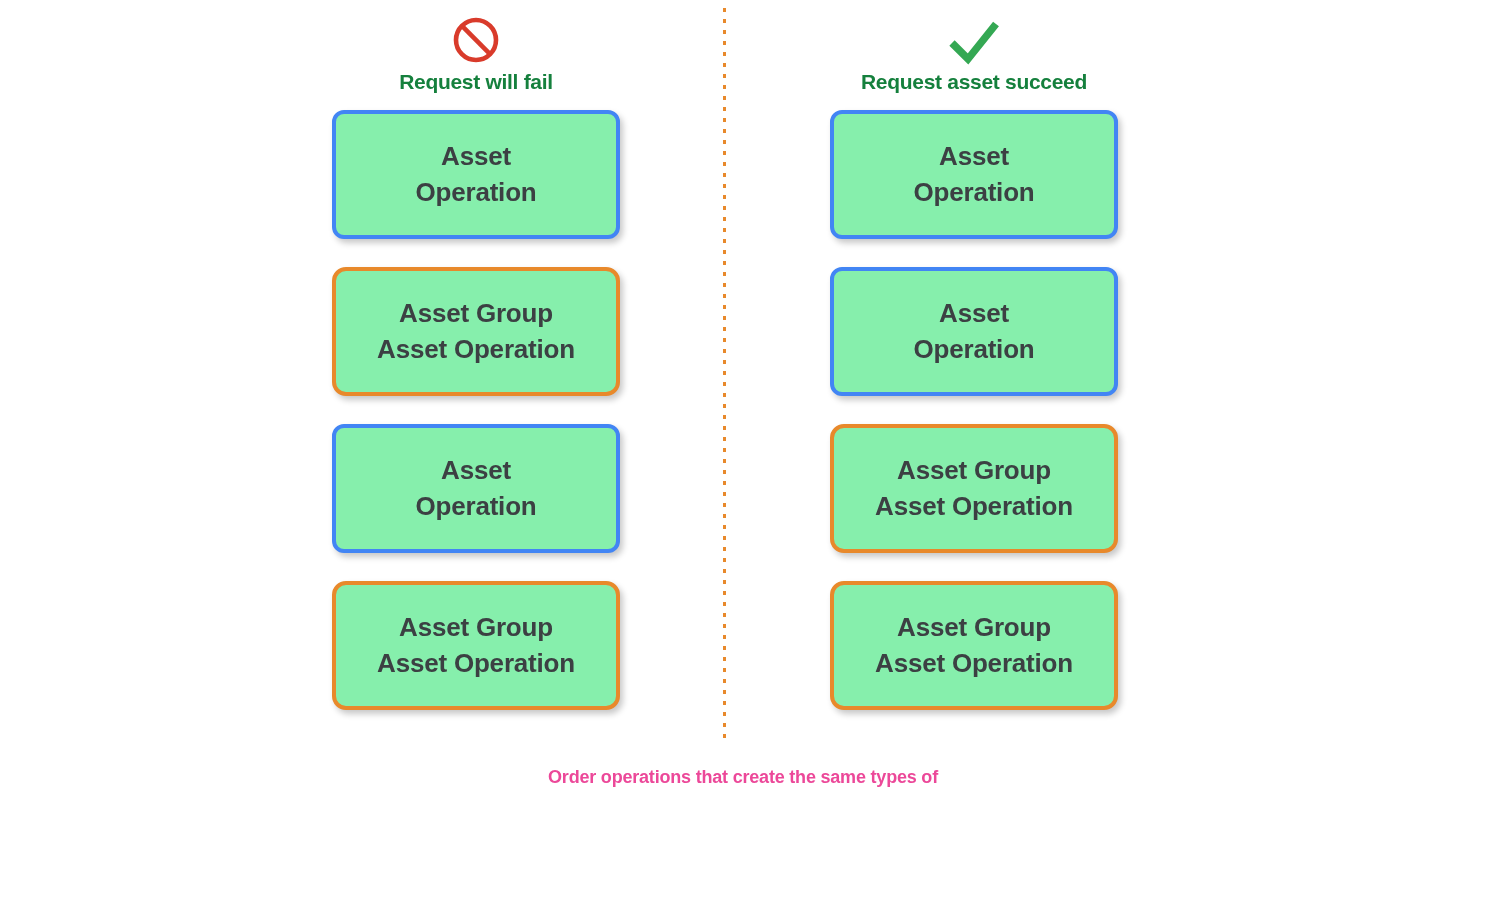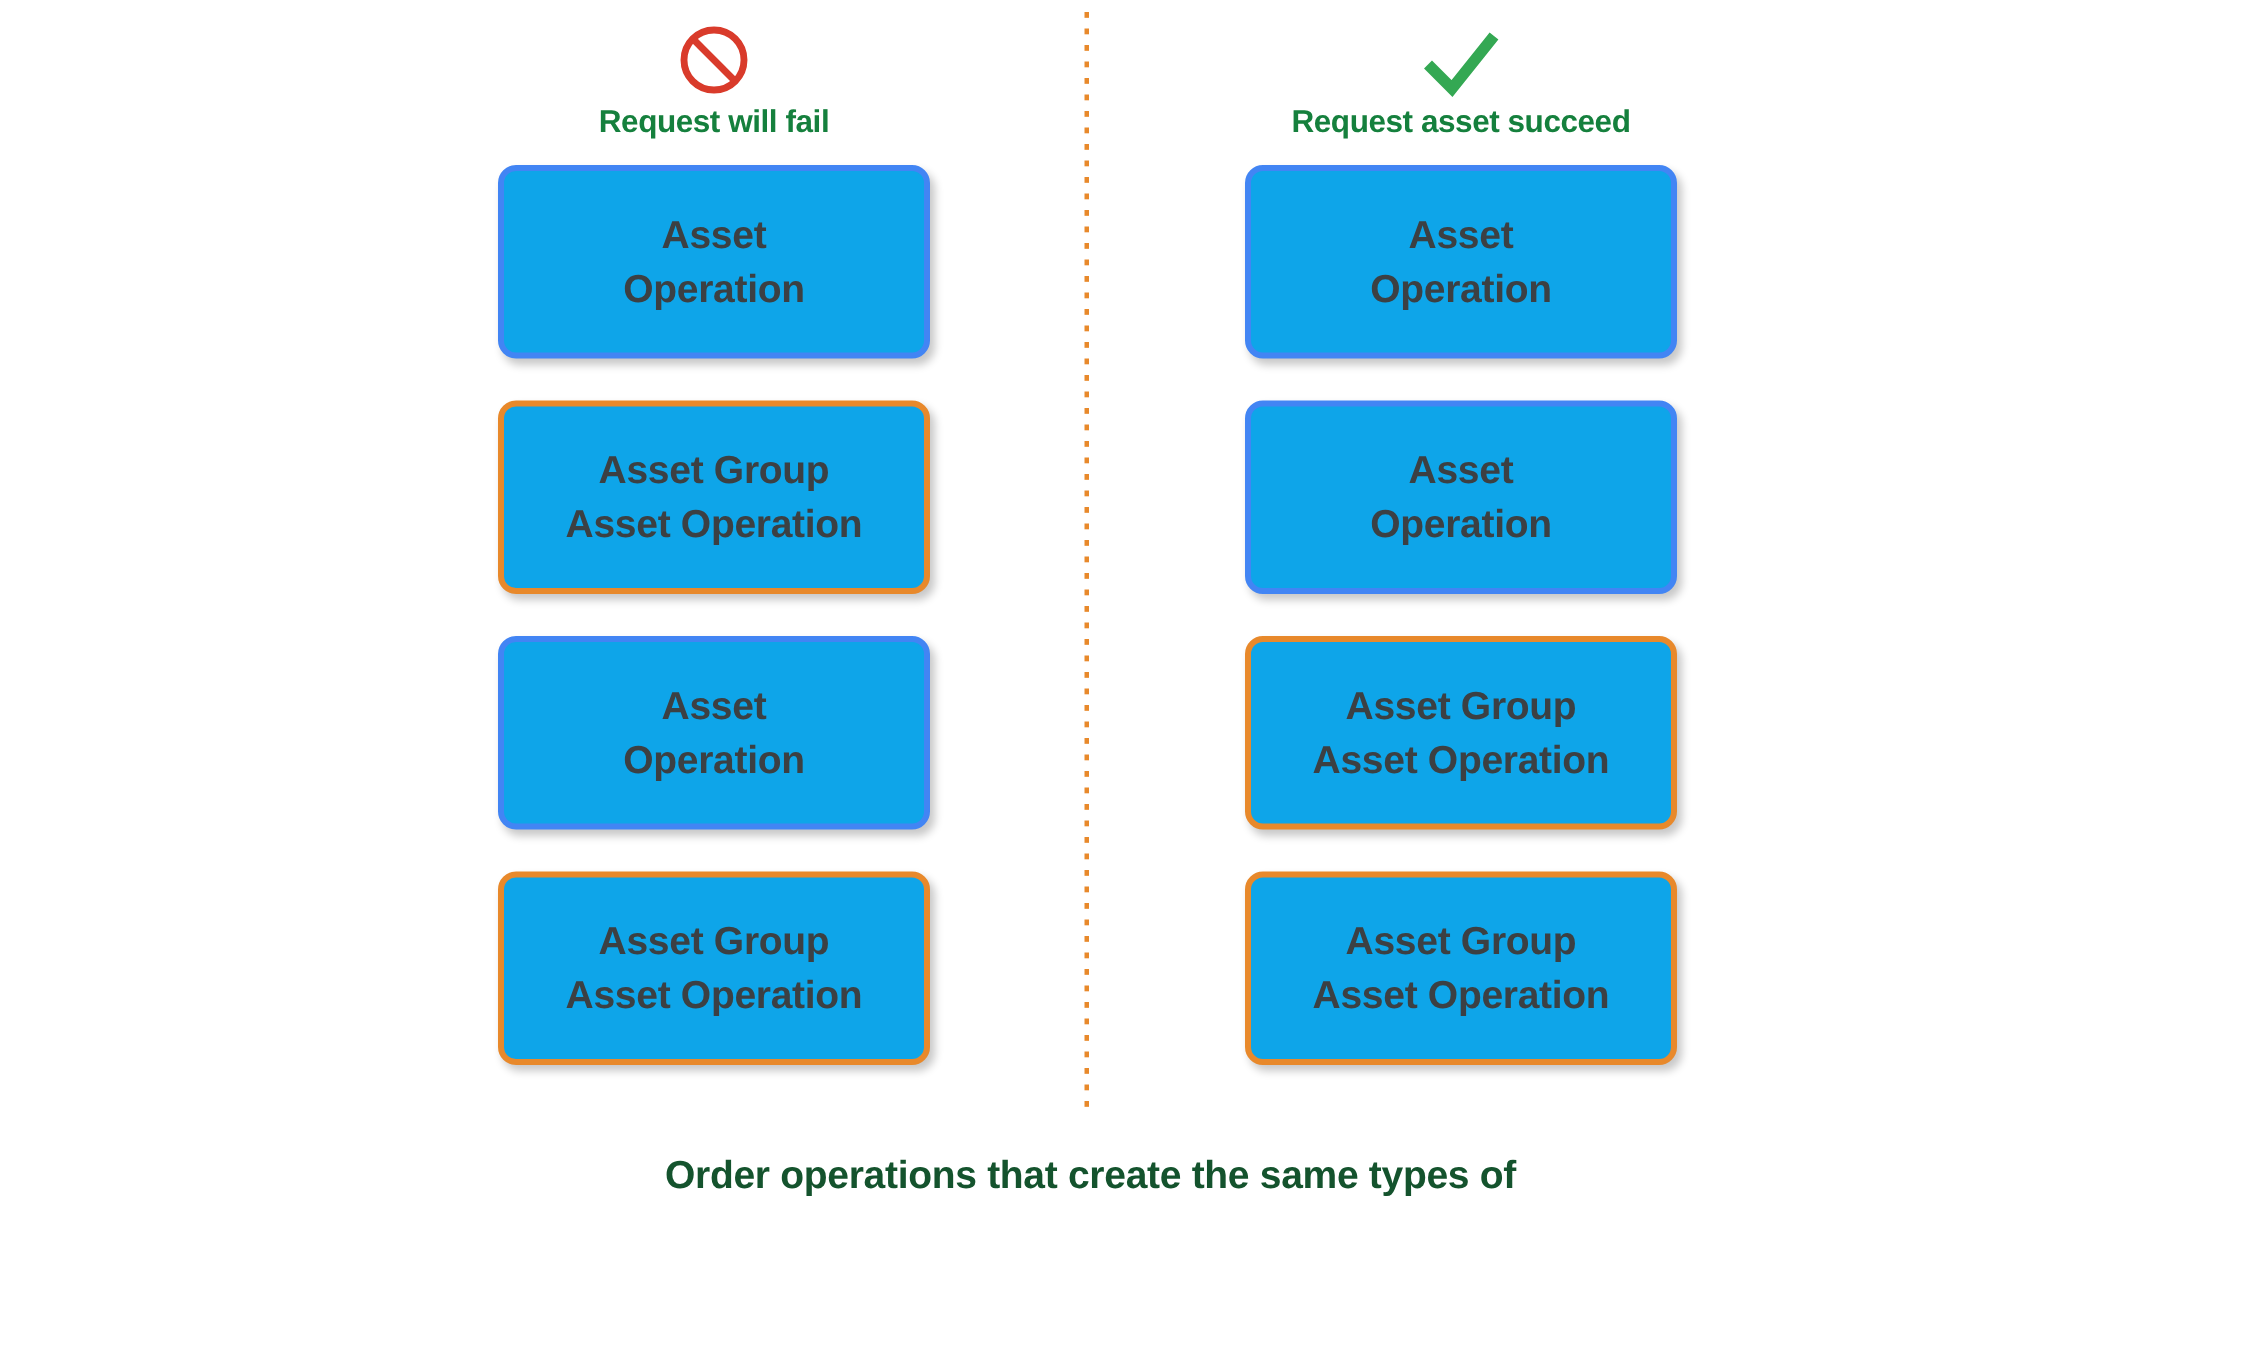--- a/index.html
+++ b/index.html
@@ -76,53 +76,54 @@
     display: flex;
     flex-direction: column;
     gap: 28px;
     align-items: center;
   }
 
   .card {
     box-sizing: border-box;
     width: 288px;
     height: 129px;
-    background: #0ea5e9;
+    background: #86efac;
     border-radius: 12px;
     border: 4px solid #4285F4;
     box-shadow: 3px 4px 6px rgba(0, 0, 0, 0.22);
     display: flex;
     flex-direction: column;
     align-items: center;
     justify-content: center;
   }
   .card.blue   { border-color: #4285F4; }
-  .card.orange { border-color: #E8892B; }
+  .card.orange { border-color: #E8892B; border-radius: 14px; }
 
   .card-line {
     font-size: 26px;
     font-weight: bold;
     color: #3C4043;
     line-height: 1.37;
     letter-spacing: -0.2px;
     white-space: nowrap;
   }
 
   
   .caption {
     position: absolute;
     left: 0;
     top: 764px;
     width: 1454px;
     text-align: center;
-    font-size: 26px;
+    font-size: 18px;
     font-weight: bold;
-    color: #14532d;
+    color: #ec4899;
     line-height: 1.48;
     letter-spacing: -0.2px;
+    padding-left: 16px;
   }
   .caption-line { display: block; }
 </style>
 </head>
 <body>
 
 <div class="canvas">
 
   <div class="divider"></div>
 

